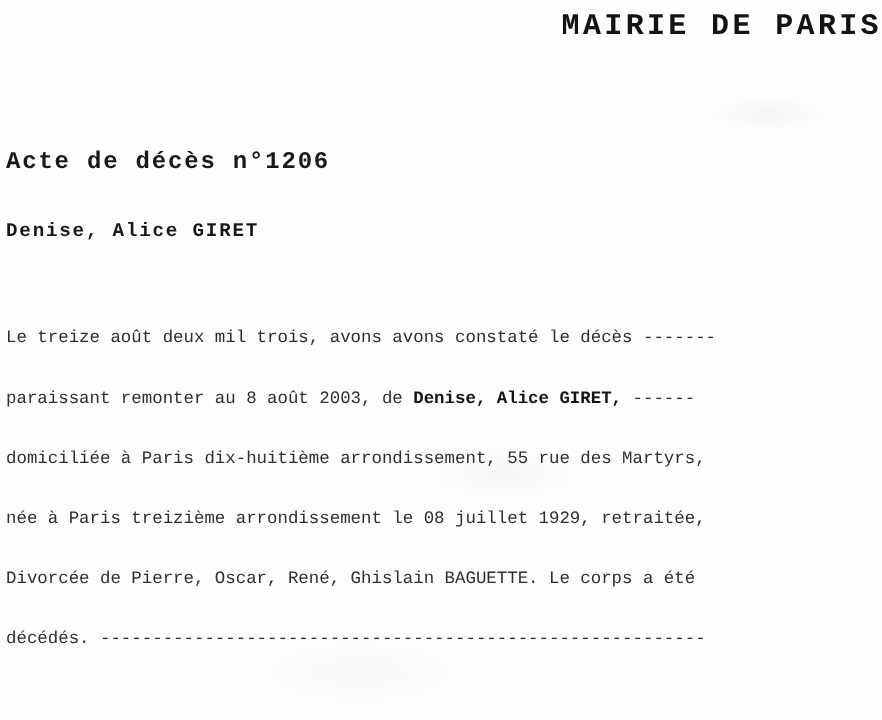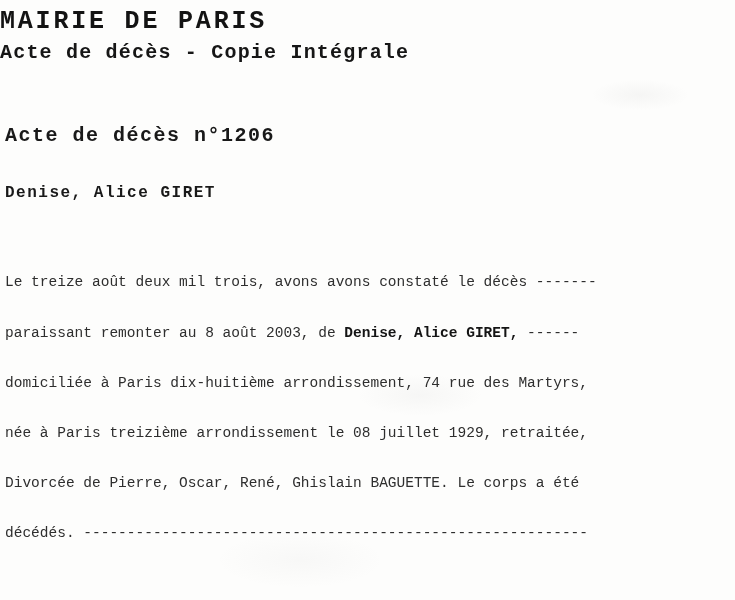--- a/index.html
+++ b/index.html
@@ -19,21 +19,21 @@
       radial-gradient(ellipse 120px 40px at 300px 560px, rgba(120,120,120,0.04), transparent 70%),
       #fdfdfc;
     font-family: "Liberation Mono", "DejaVu Sans Mono", monospace;
     color: #2b2b2b;
   }
   .header {
     position: absolute;
     top: 7px;
     left: 0;
     width: 100%;
-    text-align: left;
+    text-align: right;
   }
   .doc-title {
     margin: 0;
     font-size: 25px;
     font-weight: bold;
     letter-spacing: 2.8px;
     color: #131313;
     white-space: pre;
   }
   .doc-subtitle {
@@ -90,31 +90,30 @@
     white-space: pre;
   }
 </style>
 </head>
 <body>
 
 <div class="page">
 
   <div class="header">
     <h1 class="doc-title">MAIRIE DE PARIS</h1>
-    <h2 class="doc-subtitle">Acte de décès - Copie Intégrale</h2>
   </div>
 
   <div class="act-number">Acte de décès n°1206</div>
 
   <div class="deceased-name">Denise, Alice GIRET</div>
 
   <div class="body-text">
     <div class="line">Le treize août deux mil trois, avons avons constaté le décès -------</div>
     <div class="line"><span>paraissant remonter au 8 août 2003, de </span><span class="bold">Denise, Alice GIRET,</span><span> ------</span></div>
-    <div class="line">domiciliée à Paris dix-huitième arrondissement, 74 rue des Martyrs,</div>
+    <div class="line">domiciliée à Paris dix-huitième arrondissement, 55 rue des Martyrs,</div>
     <div class="line">née à Paris treizième arrondissement le 08 juillet 1929, retraitée,</div>
     <div class="line">Divorcée de Pierre, Oscar, René, Ghislain BAGUETTE. Le corps a été</div>
     <div class="line">décédés. ----------------------------------------------------------</div>
     
     
     
     
     
     
     

